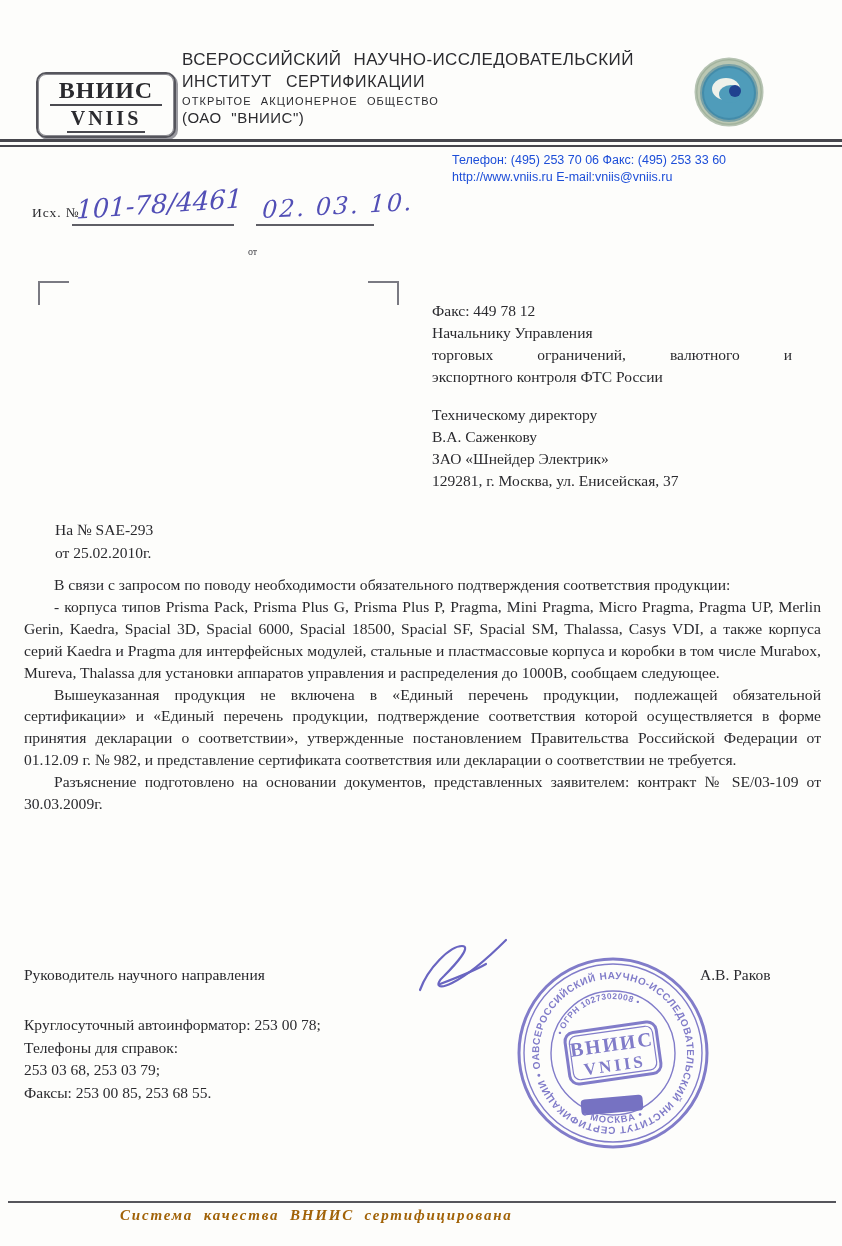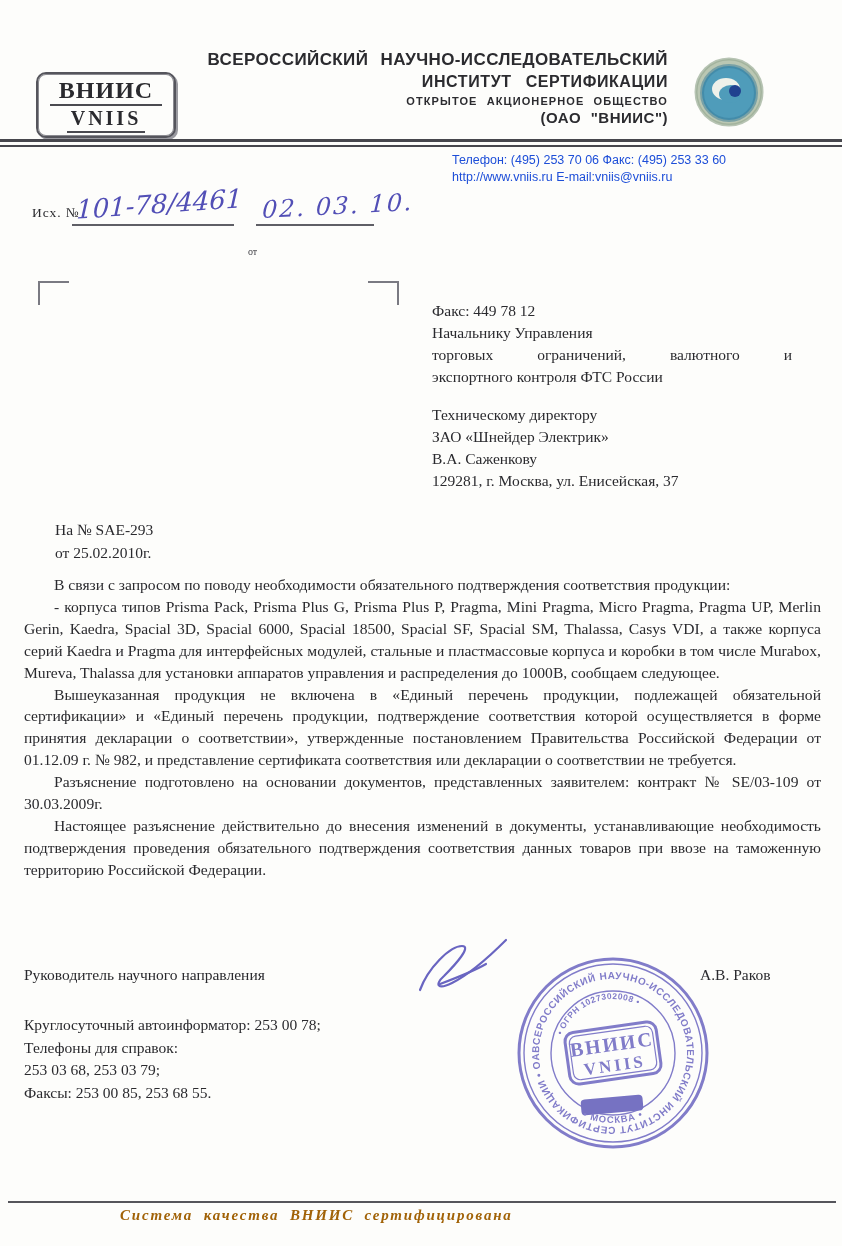--- a/index.html
+++ b/index.html
@@ -11,22 +11,22 @@
   
   .logo{
     position:absolute; left:36px; top:72px; width:136px; height:62px;
     border:2px solid #55555c; border-radius:10px;
     box-shadow:2px 2px 0 0 #9a9aa0, inset 0 0 0 1px #8a8a90;
     text-align:center; font-weight:bold; background:#fdfdfb;
   }
   .logo .ru{font-size:24px; letter-spacing:1px; margin:3px 12px 0; border-bottom:2px solid #4a4a50; line-height:27px;}
   .logo .en{font-size:20px; letter-spacing:3px; margin:0 18px; border-bottom:2px solid #4a4a50; line-height:25px; display:inline-block; padding:0 4px;}
   .titleblock{
-    position:absolute; left:182px; top:50px; width:486px; text-align:right;
-    font-family:"Liberation Sans", sans-serif; font-weight:700; color:#2b2b2f;
+    position:absolute; left:182px; top:50px; width:486px; text-align:left;
+    font-family:"Liberation Sans", sans-serif; font-weight:400; color:#2b2b2f;
   }
   .t1{font-size:17px; letter-spacing:.4px; word-spacing:7px;}
   .t2{font-size:16px; letter-spacing:.6px; word-spacing:9px; margin-top:3px;}
   .t3{font-size:11px; letter-spacing:1.1px; word-spacing:5px; margin-top:4px;}
   .t4{font-size:15px; letter-spacing:.5px; word-spacing:5px; margin-top:2px;}
   .emblem{position:absolute; left:692px; top:54px;}
   .hrule{
     position:absolute; left:0; top:139px; width:842px; height:3px;
     border-top:3px solid #47474d; border-bottom:2px solid #47474d; background:transparent;
   }
@@ -121,36 +121,35 @@
 
   <div class="bracket-l"></div>
   <div class="bracket-r"></div>
 
   <div class="recipients">
     <div>Факс: 449 78 12</div>
     <div>Начальнику Управления</div>
     <div class="jline">торговых ограничений, валютного и</div>
     <div>экспортного контроля ФТС  России</div>
     <div class="block-gap">Техническому директору</div>
+    <div>В.А. Саженкову</div>
     <div>ЗАО «Шнейдер Электрик»</div>
-    <div>В.А. Саженкову</div>
     <div>129281, г. Москва, ул. Енисейская, 37</div>
   </div>
 
   <div class="reference">
     <div>На  № SAE-293</div>
     <div>от 25.02.2010г.</div>
   </div>
 
   <div class="body-text">
     <p>В связи с запросом по поводу необходимости обязательного подтверждения соответствия продукции:</p>
     <p>- корпуса типов Prisma Pack, Prisma Plus G, Prisma Plus P, Pragma, Mini Pragma, Micro Pragma, Pragma UP, Merlin Gerin, Kaedra, Spacial 3D, Spacial 6000, Spacial 18500, Spacial SF, Spacial SM, Thalassa, Casys VDI, а также корпуса серий Kaedra и Pragma для интерфейсных модулей, стальные и пластмассовые корпуса и коробки в том числе Murabox, Mureva, Thalassa для установки аппаратов управления и распределения до 1000В, сообщаем следующее.</p>
     <p>Вышеуказанная продукция не включена в «Единый перечень продукции, подлежащей обязательной сертификации» и «Единый перечень продукции, подтверждение соответствия которой осуществляется в форме принятия декларации о соответствии», утвержденные постановлением Правительства Российской Федерации от 01.12.09 г. № 982, и представление сертификата соответствия или декларации о соответствии не требуется.</p>
     <p>Разъяснение подготовлено на основании документов, представленных заявителем: контракт № SE/03-109 от 30.03.2009г.</p>
-    <p>Настоящее разъяснение действительно до внесения изменений в документы, устанавливающие необходимость подтверждения проведения обязательного подтверждения соответствия данных товаров при ввозе на таможенную территорию Российской Федерации.</p>
   </div>
 
   <div class="sig-title">Руководитель научного направления</div>
   <div class="sig-name">А.В. Раков</div>
 
   <div class="sig-scribble">
     <svg width="104" height="72" viewBox="0 0 104 72">
       <g fill="none" stroke="#5a55bb" stroke-width="2.2" stroke-linecap="round" opacity="0.9">
         <path d="M 8,56 C 16,34 38,12 50,12 C 60,12 44,30 32,42 C 22,51 26,56 40,49 C 58,40 76,24 94,6"></path>
         <path d="M 28,50 C 44,44 62,37 74,30"></path>

